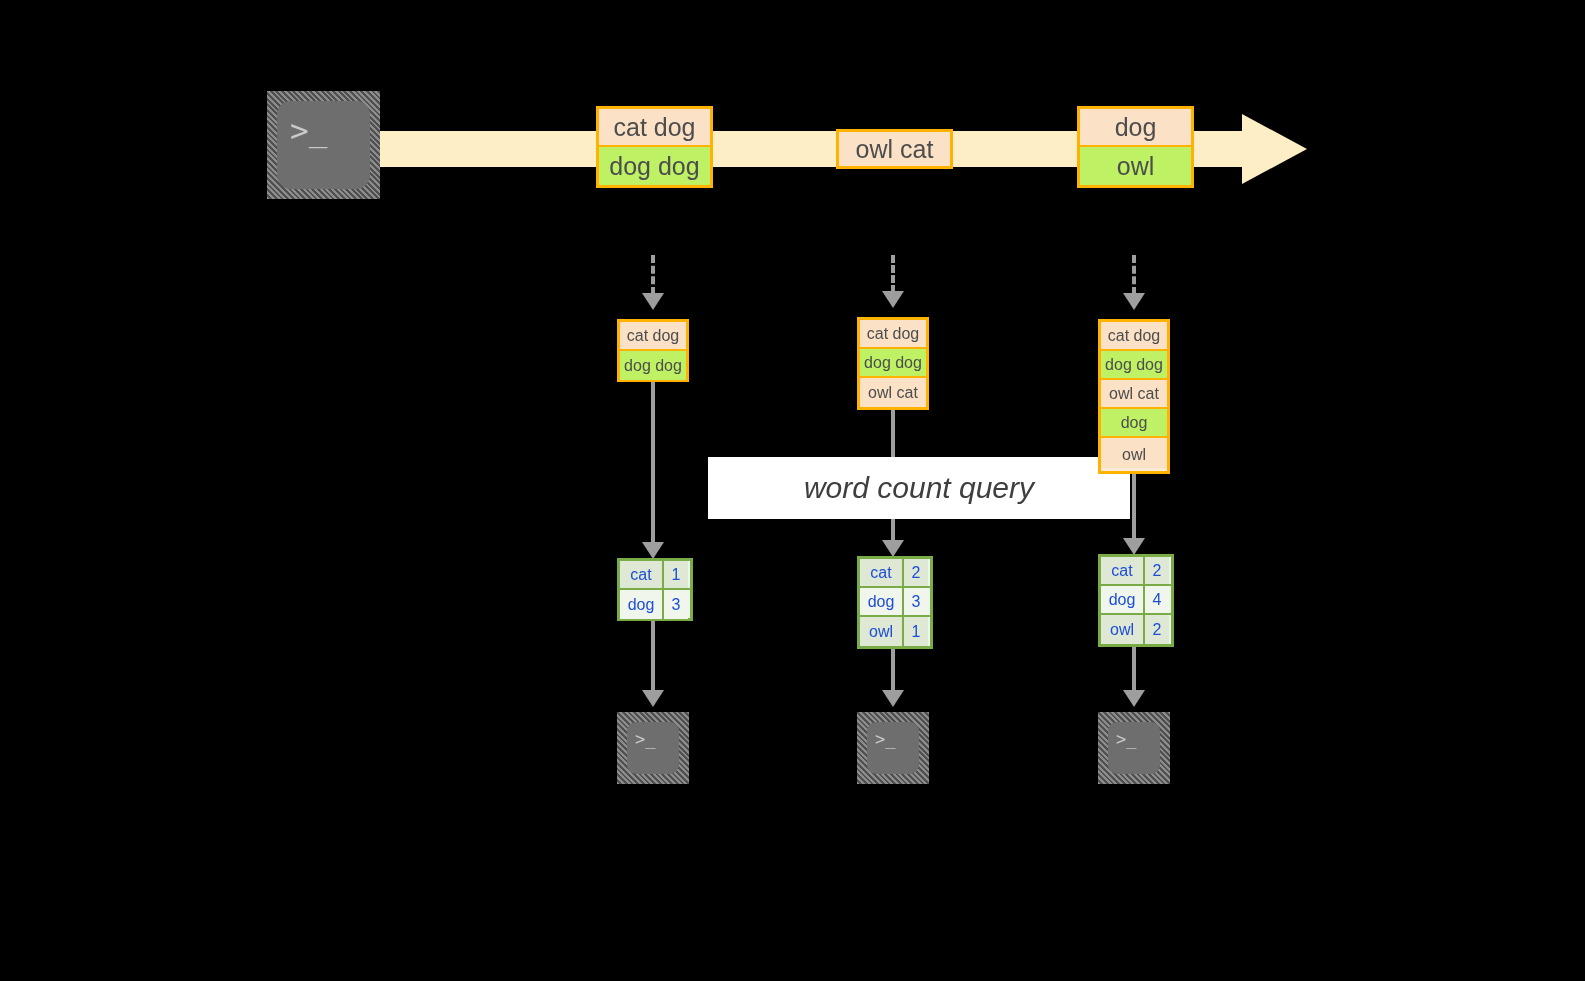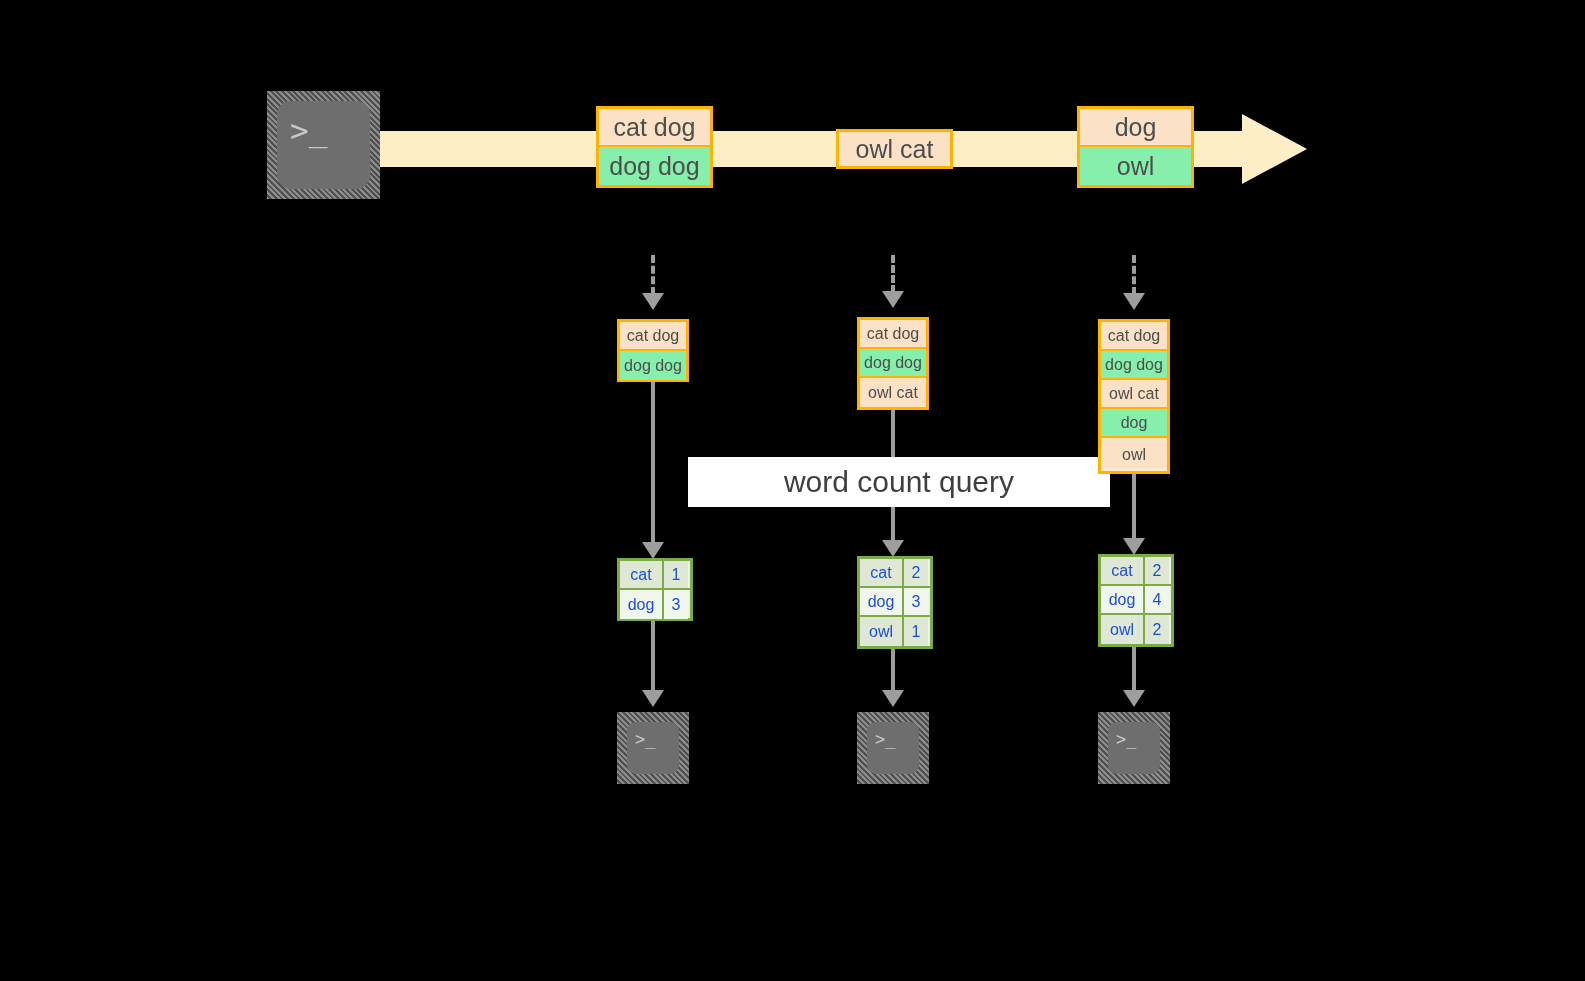--- a/index.html
+++ b/index.html
@@ -78,21 +78,21 @@
     box-sizing: border-box;
     display: flex;
     align-items: center;
     justify-content: center;
     color: #4d4d4d;
     white-space: nowrap;
     border-bottom: 2px solid #ffb300;
   }
   .rec-row:last-child { border-bottom: none; }
   .rec-row.shade-a { background: #fbe1c6; }
-  .rec-row.shade-b { background: #86efac; }
+  .rec-row.shade-b { background: #bef264; }
 
   .rec-stack.big .rec-row { font-size: 25px; }
   .rec-stack.small .rec-row { font-size: 16px; }
 
   
   .rec-stack.single { border-width: 3px; }
 
   
   .res-table {
     position: absolute;
@@ -283,21 +283,21 @@
 
   <div class="conn" style="left:1132px; top:647px; width:4px; height:47px;"></div>
   <div class="conn-head" style="left:1123px; top:690px;"></div>
 
   <div class="terminal bottom" style="left:1098px; top:712px; width:72px; height:72px;">
     <div class="inner">
       <span class="term-glyph">&gt;_</span>
     </div>
   </div>
 
-  <div class="query-label" style="left:688px; top:457px; width:422px; height:50px;">
+  <div class="query-label" style="left:708px; top:457px; width:422px; height:62px;font-style:italic;">
     <span>word count query</span>
   </div>
 
   <div class="rec-stack small" style="left:1098px; top:441px; width:72px; height:33px; border-top:none;">
     <div class="rec-row shade-a" style="height:27px;">owl</div>
   </div>
 
 </div>
 
 </body></html>

